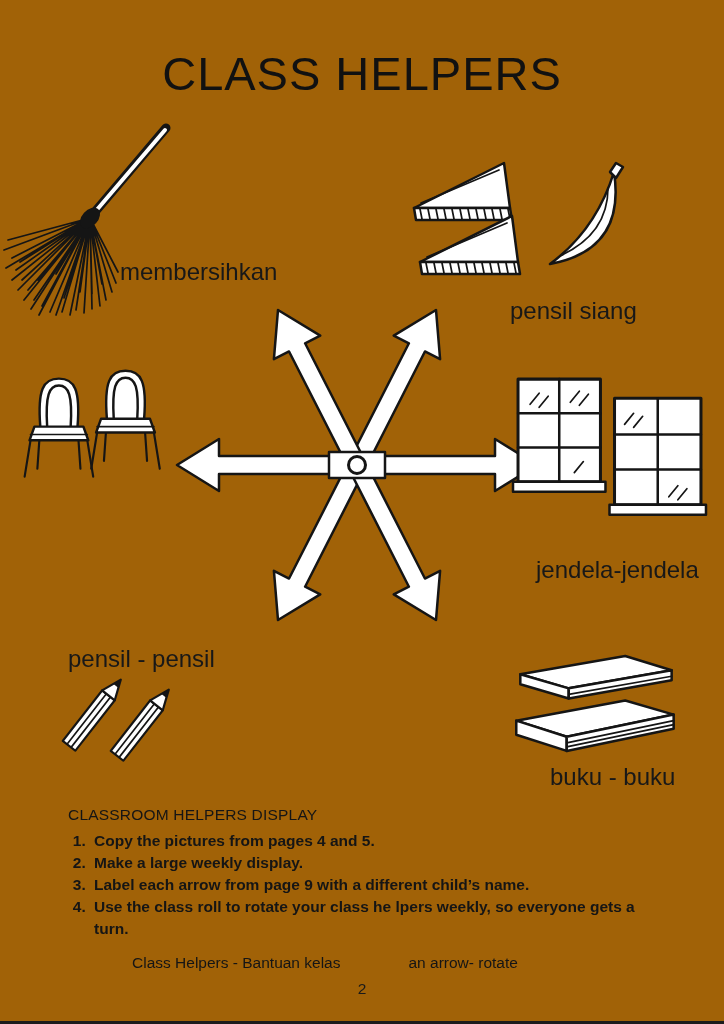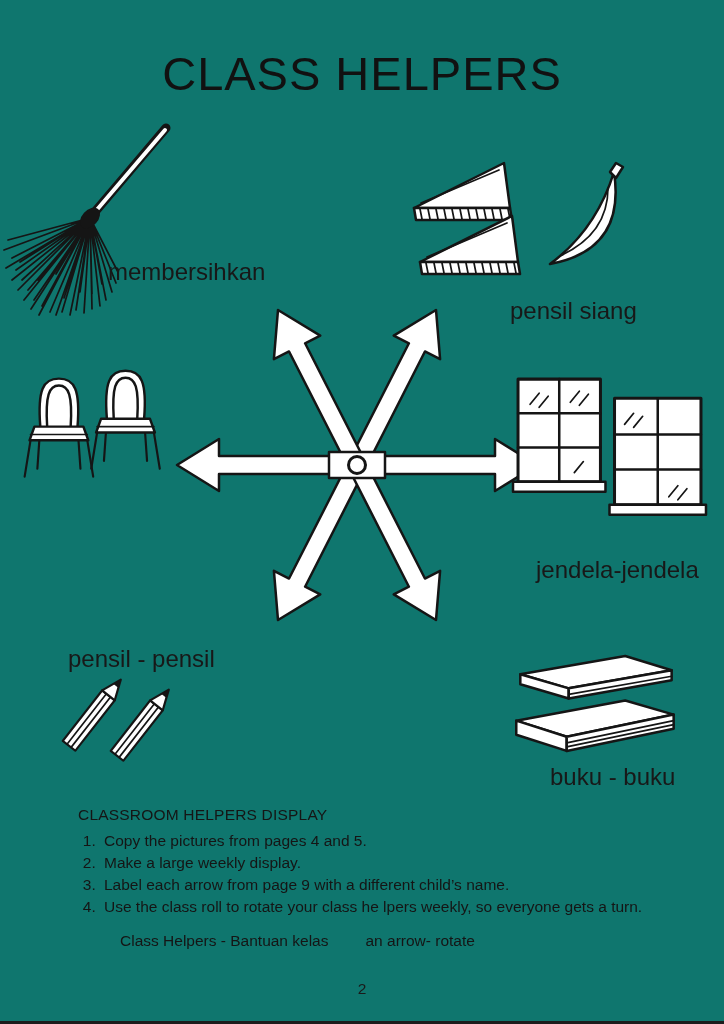--- a/index.html
+++ b/index.html
@@ -1,52 +1,52 @@
 <!DOCTYPE html>
 <html><head>
 <meta charset="utf-8">
 <style>
   * { margin:0; padding:0; box-sizing:border-box; }
   html,body { background:#ffffff; }
   .page {
-    position:relative; width:724px; height:1024px; background:#0f766e;
+    position:relative; width:724px; height:1024px; background:#a16207;
     font-family:"Liberation Sans", sans-serif; color:#1a1a1a; overflow:hidden;
   }
   .abs { position:absolute; }
   .title {
     position:absolute; top:46px; left:0; width:100%; text-align:center;
     font-size:47px; font-weight:500; letter-spacing:1px; color:#111;
   }
   .label { position:absolute; font-size:24px; color:#181818; white-space:nowrap; }
   svg { display:block; overflow:visible; }
   .s  { fill:none; stroke:#151515; stroke-width:2.5; stroke-linecap:round; stroke-linejoin:round; }
   .sf { fill:#ffffff; stroke:#151515; stroke-width:2.5; stroke-linecap:round; stroke-linejoin:round; }
   .thin { fill:none; stroke:#151515; stroke-width:1.7; stroke-linecap:round; }
-  .instructions { position:absolute; left:78px; top:806px; width:600px; font-size:15.5px; color:#151515; }
+  .instructions { position:absolute; left:68px; top:806px; width:600px; font-size:15.5px; color:#151515; }
   .instructions h2 { font-size:15.5px; font-weight:400; letter-spacing:0.2px; }
-  .instructions ol { margin:6px 0 0 22px; }
+  .instructions ol { margin:6px 0 0 22px;font-weight:bold; }
   .instructions li { line-height:22px; padding-left:4px; }
-  .inst-footer { display:flex; gap:37px; margin:14px 0 0 42px;text-align:right; }
+  .inst-footer { display:flex; gap:68px; margin:14px 0 0 64px;text-align:right; }
   .page-number { position:absolute; top:980px; left:0; width:100%; text-align:center; font-size:15.5px; }
   .scan-edge { position:absolute; left:0; bottom:0; width:100%; height:3px; background:#1c1c1c; }
 </style>
 </head>
 <body>
 
 <div class="page">
 
   <h1 class="title">CLASS HELPERS</h1>
 
   <svg class="abs" style="left:4px;top:122px" width="170" height="195" viewBox="0 0 170 195">
     <line x1="162" y1="6" x2="90" y2="91" stroke="#151515" stroke-width="9" stroke-linecap="round"></line>
     <line x1="161" y1="8" x2="91" y2="90" stroke="#ffffff" stroke-width="4" stroke-linecap="round"></line>
     <path class="thin" d="M86,96L4,118 M86,96L0,128 M86,96L8,136 M86,96L2,146 M86,96L12,148 M86,96L8,158 M86,96L18,158 M86,96L14,168 M86,96L24,168 M86,96L20,178 M86,96L30,178 M86,96L27,187 M86,96L38,184 M86,96L35,193 M86,96L46,190 M86,96L52,193 M86,96L58,190 M86,96L66,193 M86,96L72,188 M86,96L80,191 M86,96L88,187 M86,96L96,184 M86,96L102,178 M86,96L108,170 M86,96L112,161 M86,96L114,150 M86,96L28,132 M86,96L40,142 M86,96L52,152 M86,96L64,162 M86,96L76,170 M86,96L16,140 M86,96L34,158 M86,96L48,168 M86,96L60,176 M86,96L88,172 M86,96L98,162"></path>
     <ellipse cx="86" cy="96" rx="12" ry="8" fill="#151515" transform="rotate(-48 86 96)"></ellipse>
   </svg>
-  <div class="label" style="left:108px;top:258px">membersihkan</div>
+  <div class="label" style="left:120px;top:258px">membersihkan</div>
 
   <svg class="abs" style="left:404px;top:158px" width="235" height="135" viewBox="0 0 235 135">
     <g>
       <polygon class="sf" points="10,50 100,5 106,50"></polygon>
       <path class="thin" d="M17,45 L95,12"></path>
       <polygon class="sf" points="10,50 106,50 108,62 12,62"></polygon>
       <path class="thin" d="M16,51 L18,61 M24,51 L26,61 M32,51 L34,61 M40,51 L42,61 M48,51 L50,61 M56,51 L58,61 M64,51 L66,61 M72,51 L74,61 M80,51 L82,61 M88,51 L90,61 M96,51 L98,61 M104,51 L106,61"></path>
       <polygon class="sf" points="16,104 108,58 114,104"></polygon>
       <path class="thin" d="M23,99 L103,65"></path>
       <polygon class="sf" points="16,104 114,104 116,116 18,116"></polygon>

